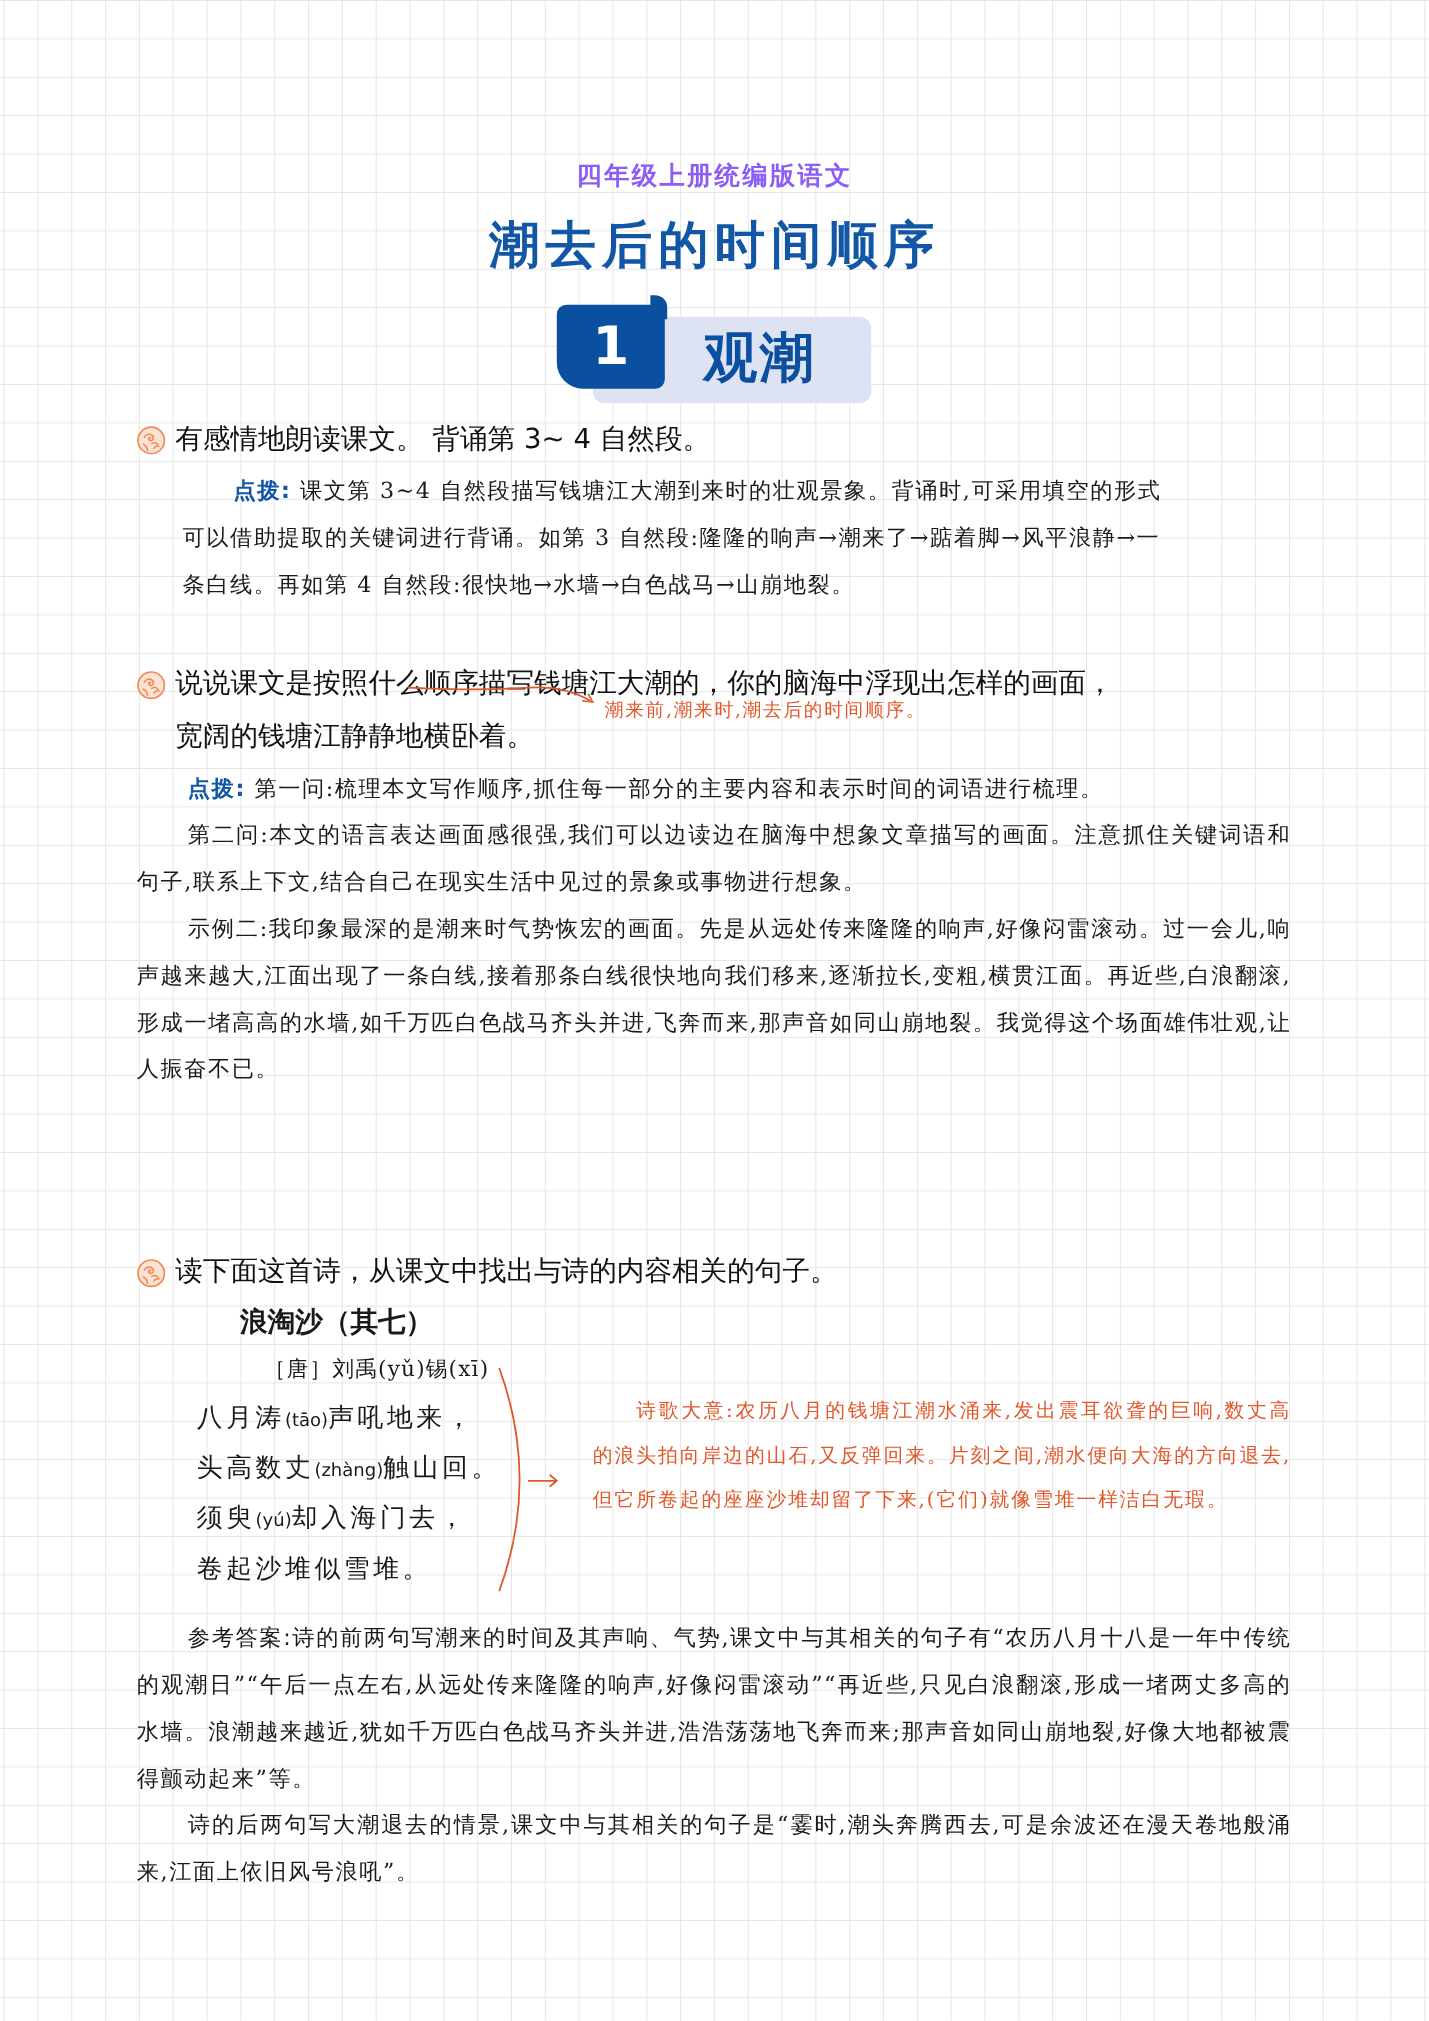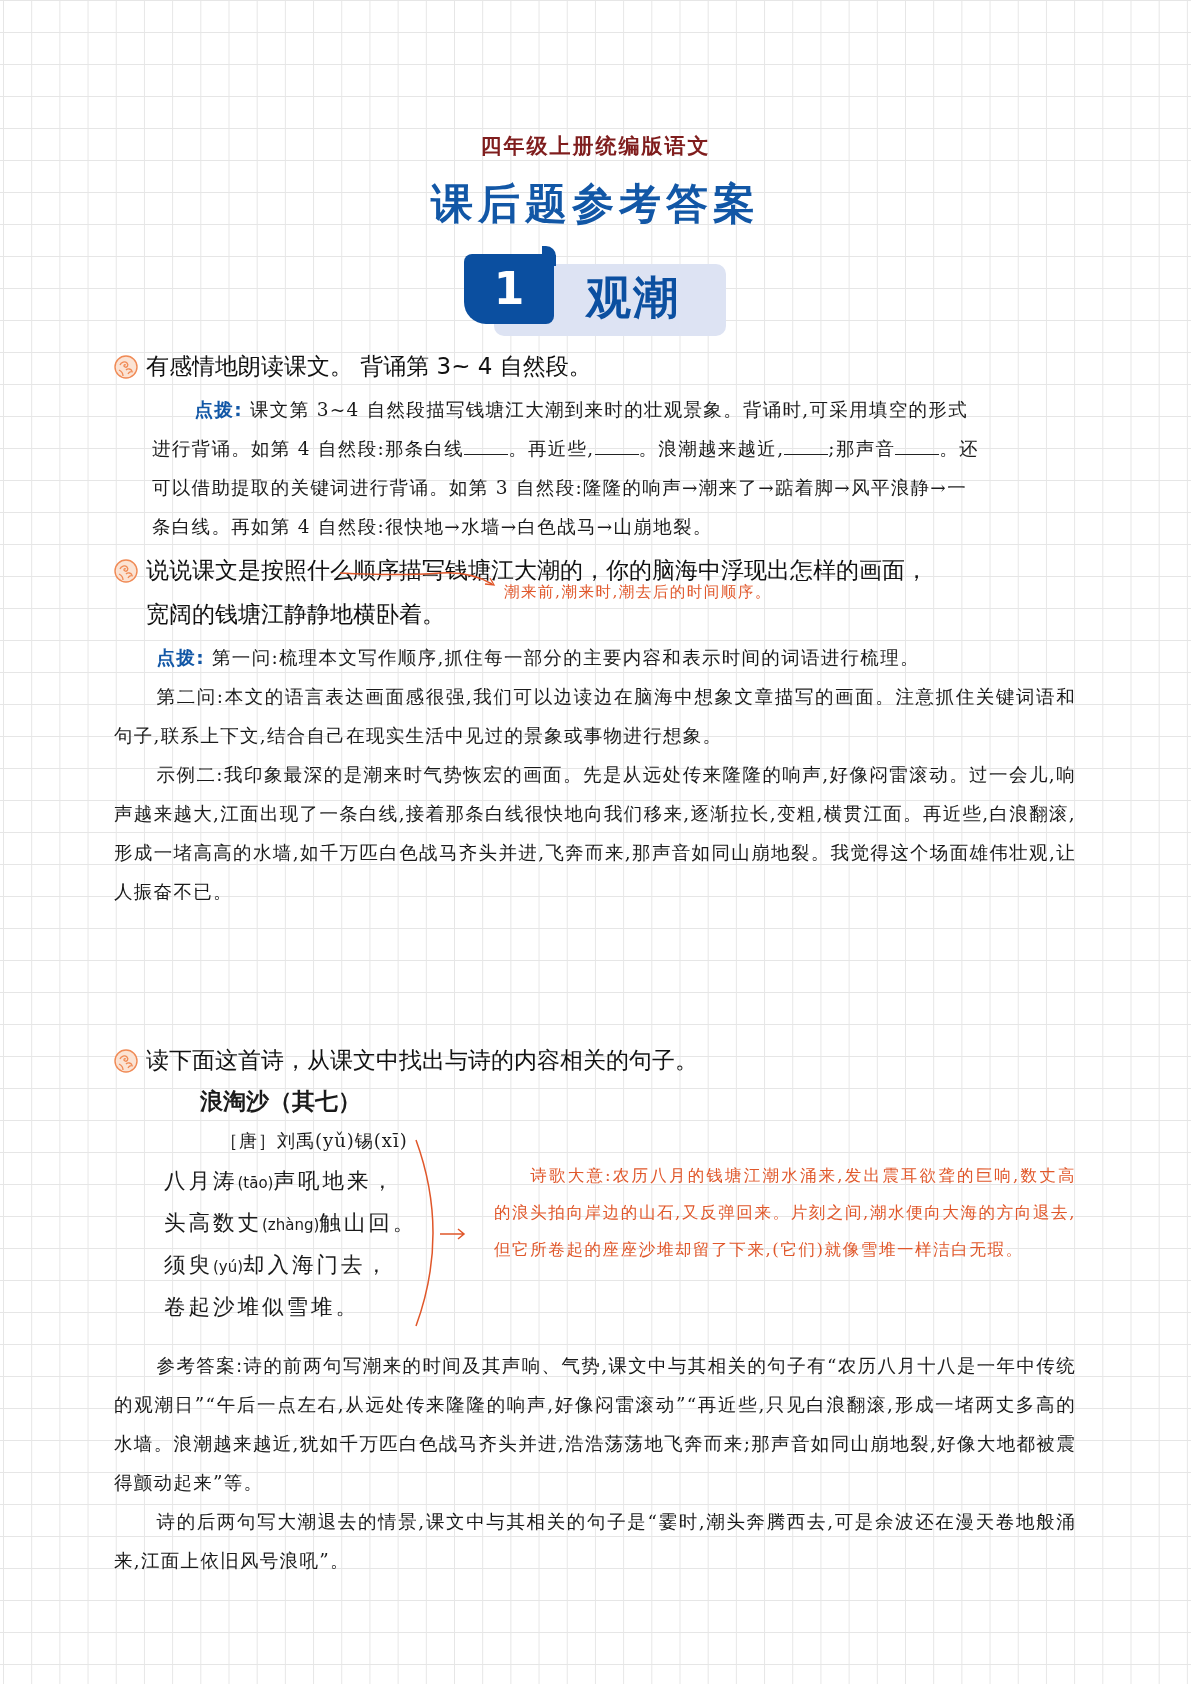--- a/index.html
+++ b/index.html
@@ -11,21 +11,21 @@
       linear-gradient(to bottom, #e6e6e6 1px, transparent 1px);
     background-size:28.2px 32px;
     background-position:3px 0;
     font-family:"DejaVu Serif", serif;
     color:#1a1a1a;
   }
   .abs { position:absolute; }
   .subtitle {
     left:0; width:1191px; top:132px; text-align:center;
     font-family:"DejaVu Serif", serif; font-weight:bold;
-    font-size:21px; letter-spacing:2px; color:#7f1d1d;
+    font-size:21px; letter-spacing:2px; color:#8b5cf6;
   }
   .title {
     left:0; width:1191px; top:176px; text-align:center;
     font-family:"DejaVu Serif", serif; font-weight:bold;
     font-size:42px; letter-spacing:5px; color:#1257a6;
   }
   .badge { left:464px; top:246px; width:262px; height:92px; }
   .badge-bg {
     position:absolute; left:30px; top:18px; width:232px; height:72px;
     background:#dde3f3; border-radius:10px;
@@ -71,41 +71,38 @@
   .brace { left:410px; top:1138px; width:60px; height:190px; }
   .meaning {
     left:494px; top:1157px; width:582px; font-size:16.5px; line-height:37px;
     letter-spacing:1.6px; text-align:justify;
   }
 </style>
 </head>
 <body>
 
 <div class="abs subtitle">四年级上册统编版语文</div>
-<div class="abs title">课后题参考答案</div>
+<div class="abs title">潮去后的时间顺序</div>
 
 <div class="abs badge">
   <div class="badge-bg"></div>
   <div class="badge-num">1</div>
   <div class="badge-title">观潮</div>
 </div>
 
 <div class="abs q" style="top:346px;width:960px;">
   <svg class="qicon" viewBox="0 0 24 24">
     <circle cx="12" cy="12" r="11" fill="#fbe3d4" stroke="#f08a55" stroke-width="1.4"></circle>
     <path d="M6 10c1-3 5-4 7-2s0 5-2 4-1-3 1-2M12 15c2-2 5-1 6 1M5 15c2 1 4 3 4 6M14 19c1-2 3-3 5-2" fill="none" stroke="#f08a55" stroke-width="1.3"></path>
   </svg>
   <span class="text">有感情地朗读课文。 背诵第 3~ 4 自然段。</span>
 </div>
 
 <div class="abs para" style="top:390px;margin-left:38px;">
   <div class="indent"><span class="label-blue">点拨:</span> <span>课文第 3~4 自然段描写钱塘江大潮到来时的壮观景象。背诵时,可采用填空的形式</span></div>
-  <div>
-    <span>进行背诵。如第 4 自然段:那条白线</span><span class="blank"></span><span>。再近些,</span><span class="blank"></span><span>。浪潮越来越近,</span><span class="blank"></span><span>;那声音</span><span class="blank"></span><span>。还</span>
-  </div>
   <div>可以借助提取的关键词进行背诵。如第 3 自然段:隆隆的响声→潮来了→踮着脚→风平浪静→一</div>
   <div>条白线。再如第 4 自然段:很快地→水墙→白色战马→山崩地裂。</div>
 </div>
 
 <div class="abs q" style="top:550px;width:970px;">
   <svg class="qicon" viewBox="0 0 24 24">
     <circle cx="12" cy="12" r="11" fill="#fbe3d4" stroke="#f08a55" stroke-width="1.4"></circle>
     <path d="M6 10c1-3 5-4 7-2s0 5-2 4-1-3 1-2M12 15c2-2 5-1 6 1M5 15c2 1 4 3 4 6M14 19c1-2 3-3 5-2" fill="none" stroke="#f08a55" stroke-width="1.3"></path>
   </svg>
   <span class="text">说说课文是按照什么顺序描写钱塘江大潮的，你的脑海中浮现出怎样的画面，</span>

